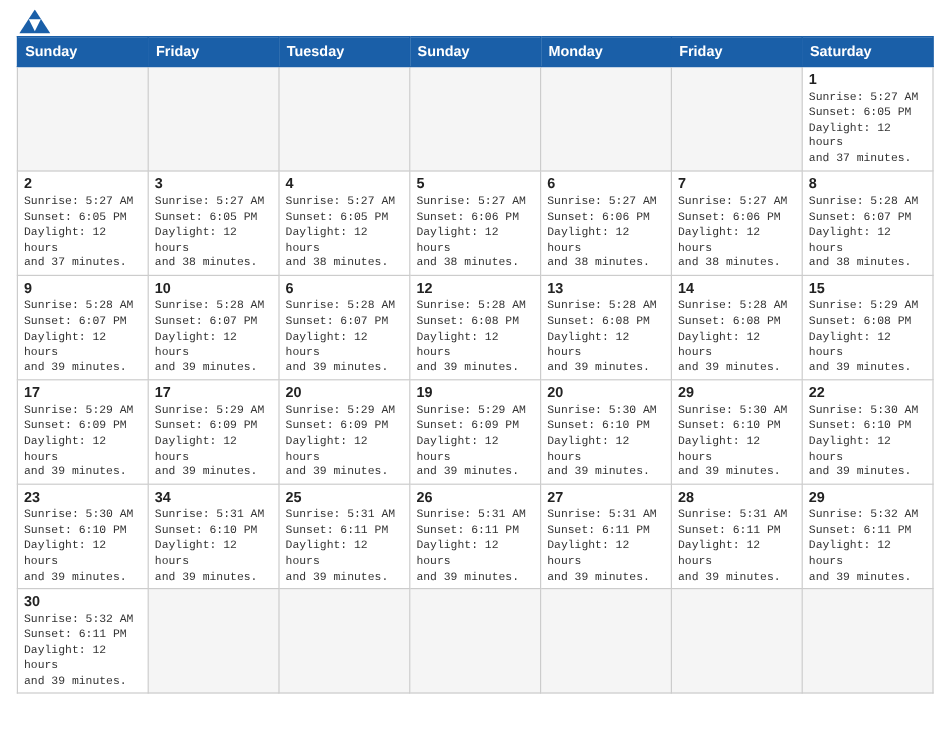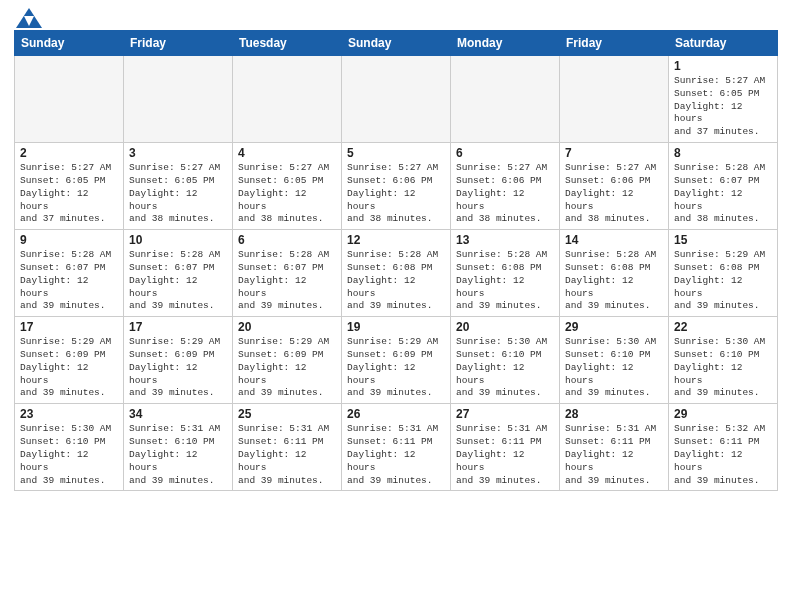--- a/index.html
+++ b/index.html
@@ -335,15 +335,30 @@
 and 39 minutes.</div>
           </td>
           <td>
             <span class="day-num">29</span>
             <div class="day-info" style="white-space: pre-line;">Sunrise: 5:32 AM
 Sunset: 6:11 PM
 Daylight: 12 hours
 and 39 minutes.</div>
           </td>
         </tr>
+        <tr class="last-row">
+          <td>
+            <span class="day-num">30</span>
+            <div class="day-info" style="white-space: pre-line;">Sunrise: 5:32 AM
+Sunset: 6:11 PM
+Daylight: 12 hours
+and 39 minutes.</div>
+          </td>
+          <td class="empty"></td>
+          <td class="empty"></td>
+          <td class="empty"></td>
+          <td class="empty"></td>
+          <td class="empty"></td>
+          <td class="empty"></td>
+        </tr>
       </tbody>
   </table>
 </div>
 
 </body></html>

